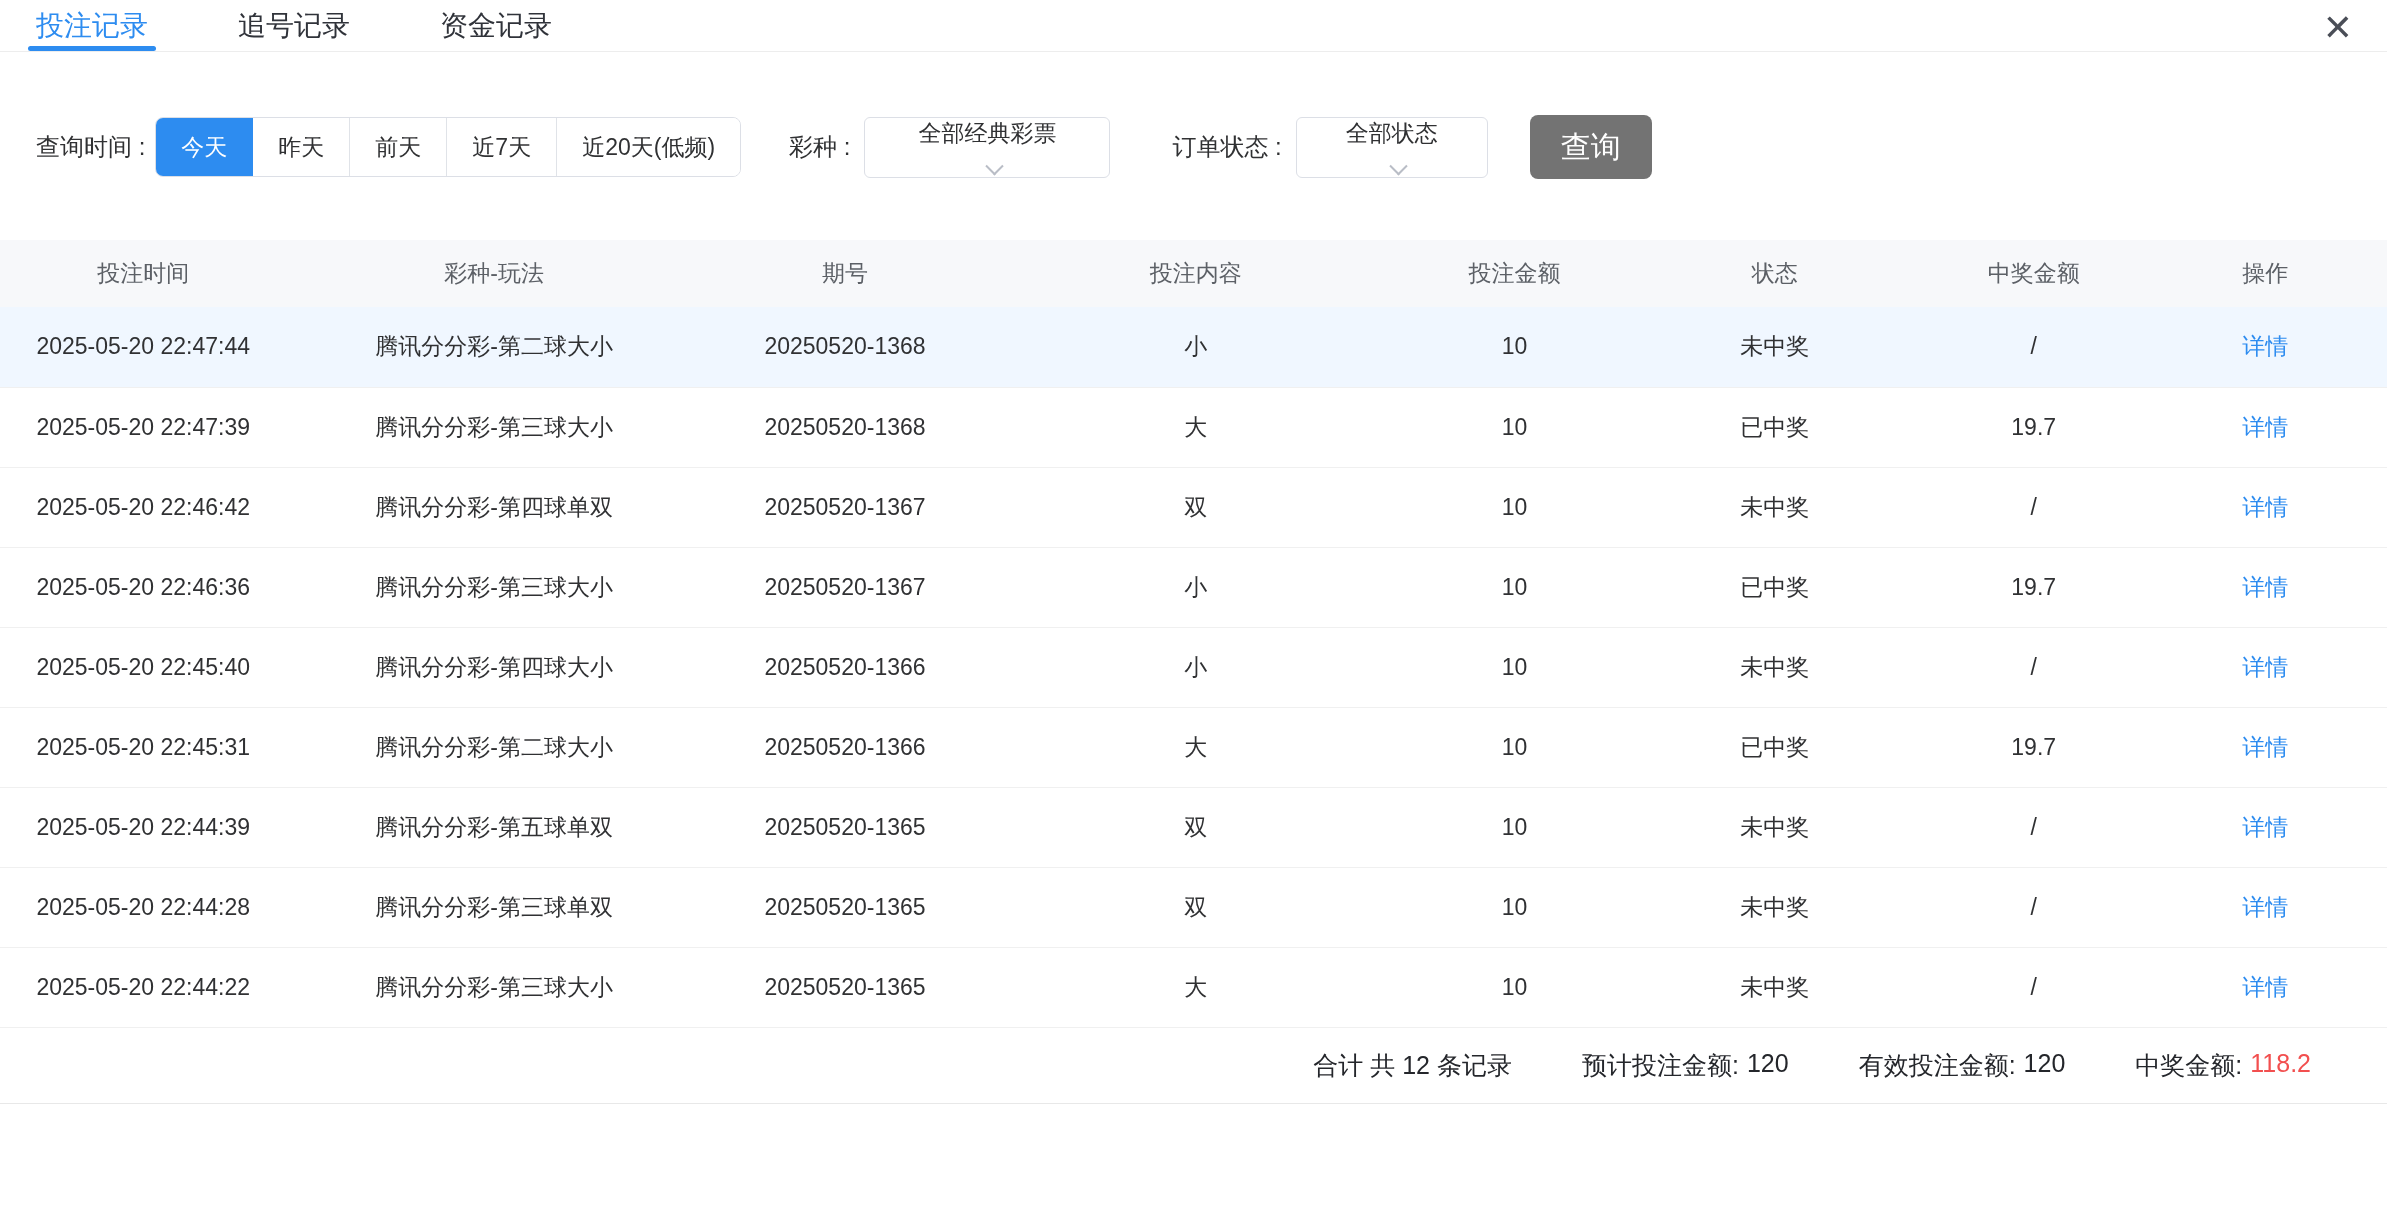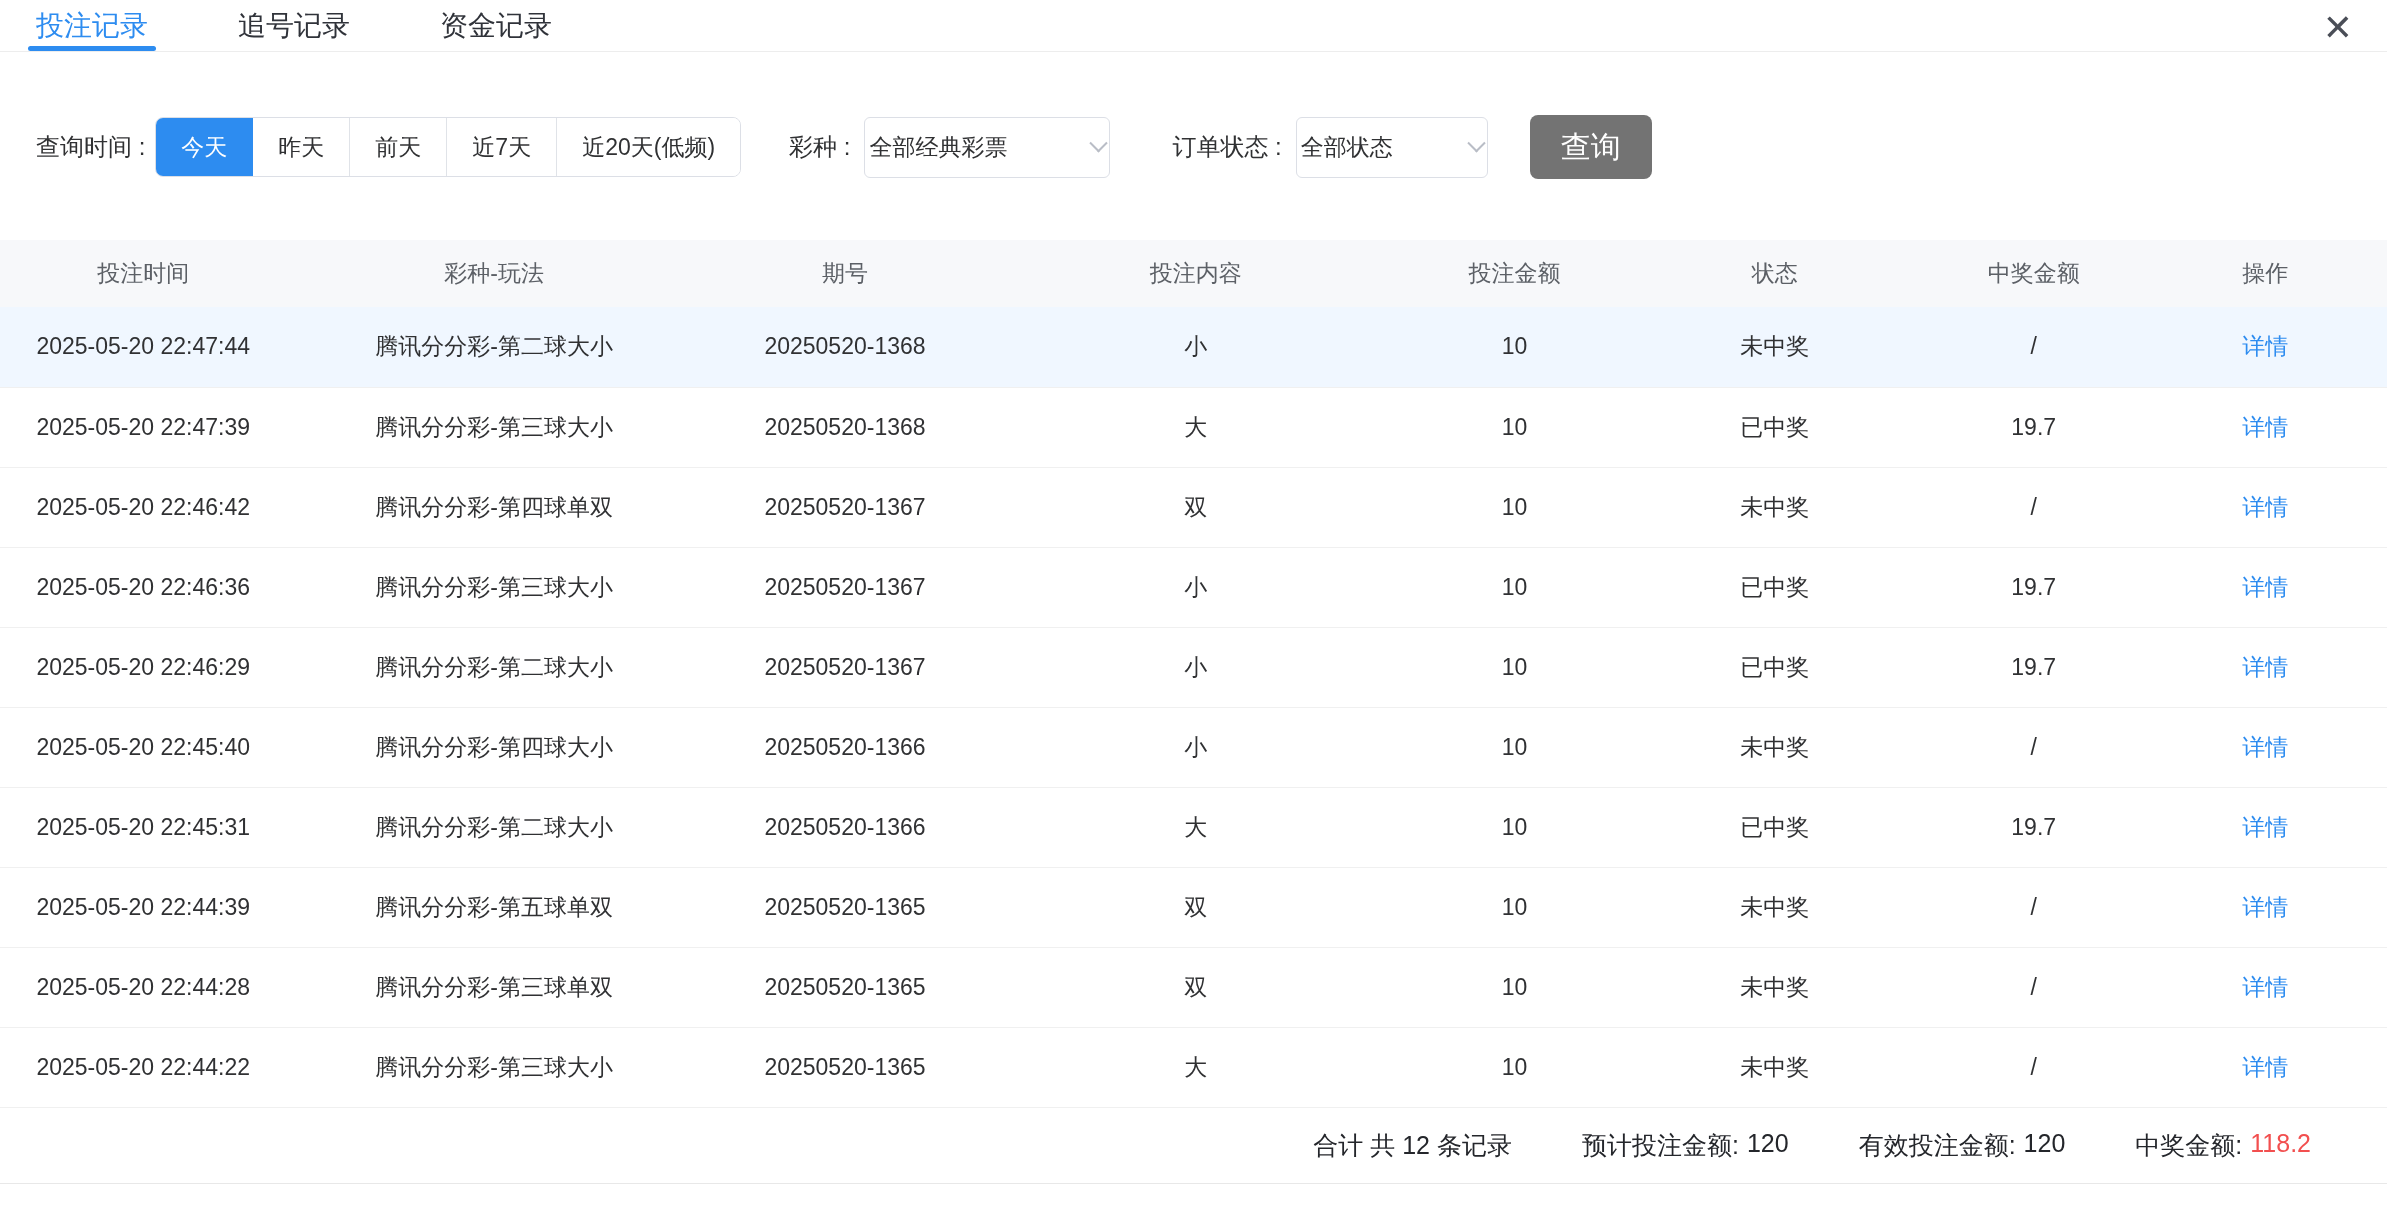--- a/index.html
+++ b/index.html
@@ -50,21 +50,21 @@
   }
   .time-btn:last-child { border-right: none; }
   .time-btn.active { background: #2d8cf0; color: #fff; border-right-color: #2d8cf0; }
 
   .lottery-label { margin-left: 48px; }
   .status-label { margin-left: 62px; }
   .select-box {
     height: 61px; border: 1px solid #dcdfe6; border-radius: 6px;
     display: flex; align-items: center; justify-content: space-between;
     padding: 0 4px; font-size: 23px; color: #303133;
-    margin-left: 14px; cursor: pointer; background: #fff; white-space: nowrap;
+    margin-left: 14px; cursor: pointer; background: #fff; white-space: nowrap; flex-direction: column;
   }
   .select-lottery { width: 246px; }
   .select-status { width: 192px; align-items: center; }
   .caret {
     display: inline-block; width: 13px; height: 13px; margin-left: 14px;
     border-right: 2px solid #b9bdc6; border-bottom: 2px solid #b9bdc6;
     transform: rotate(45deg) translate(-3px, -3px);
   }
   .query-btn {
     height: 64px; width: 122px; margin-left: 42px;
@@ -193,30 +193,20 @@
     <td>2025-05-20 22:46:36</td>
     <td>腾讯分分彩-第三球大小</td>
     <td>20250520-1367</td>
     <td>小</td>
     <td>10</td>
     <td class="red">已中奖</td>
     <td class="red">19.7</td>
     <td><a class="detail-link">详情</a></td>
   </tr>
       <tr>
-    <td>2025-05-20 22:46:29</td>
-    <td>腾讯分分彩-第二球大小</td>
-    <td>20250520-1367</td>
-    <td>小</td>
-    <td>10</td>
-    <td class="red">已中奖</td>
-    <td class="red">19.7</td>
-    <td><a class="detail-link">详情</a></td>
-  </tr>
-      <tr>
     <td>2025-05-20 22:45:40</td>
     <td>腾讯分分彩-第四球大小</td>
     <td>20250520-1366</td>
     <td>小</td>
     <td>10</td>
     <td>未中奖</td>
     <td>/</td>
     <td><a class="detail-link">详情</a></td>
   </tr>
       <tr>

